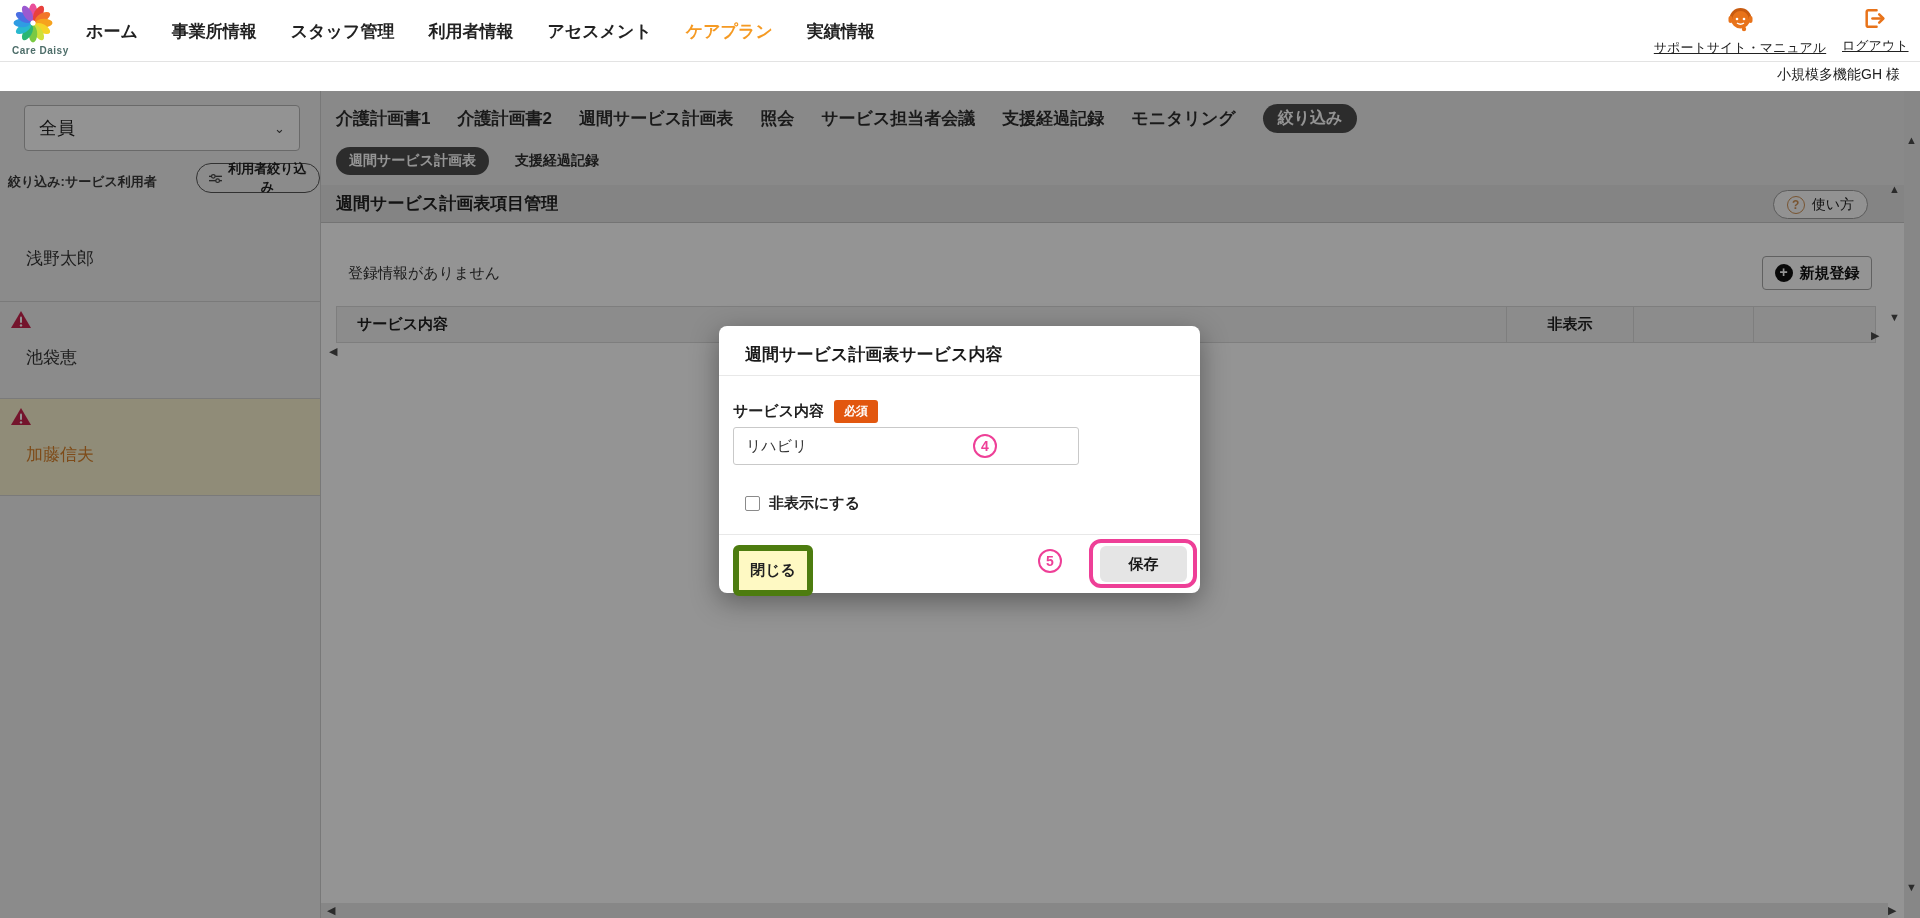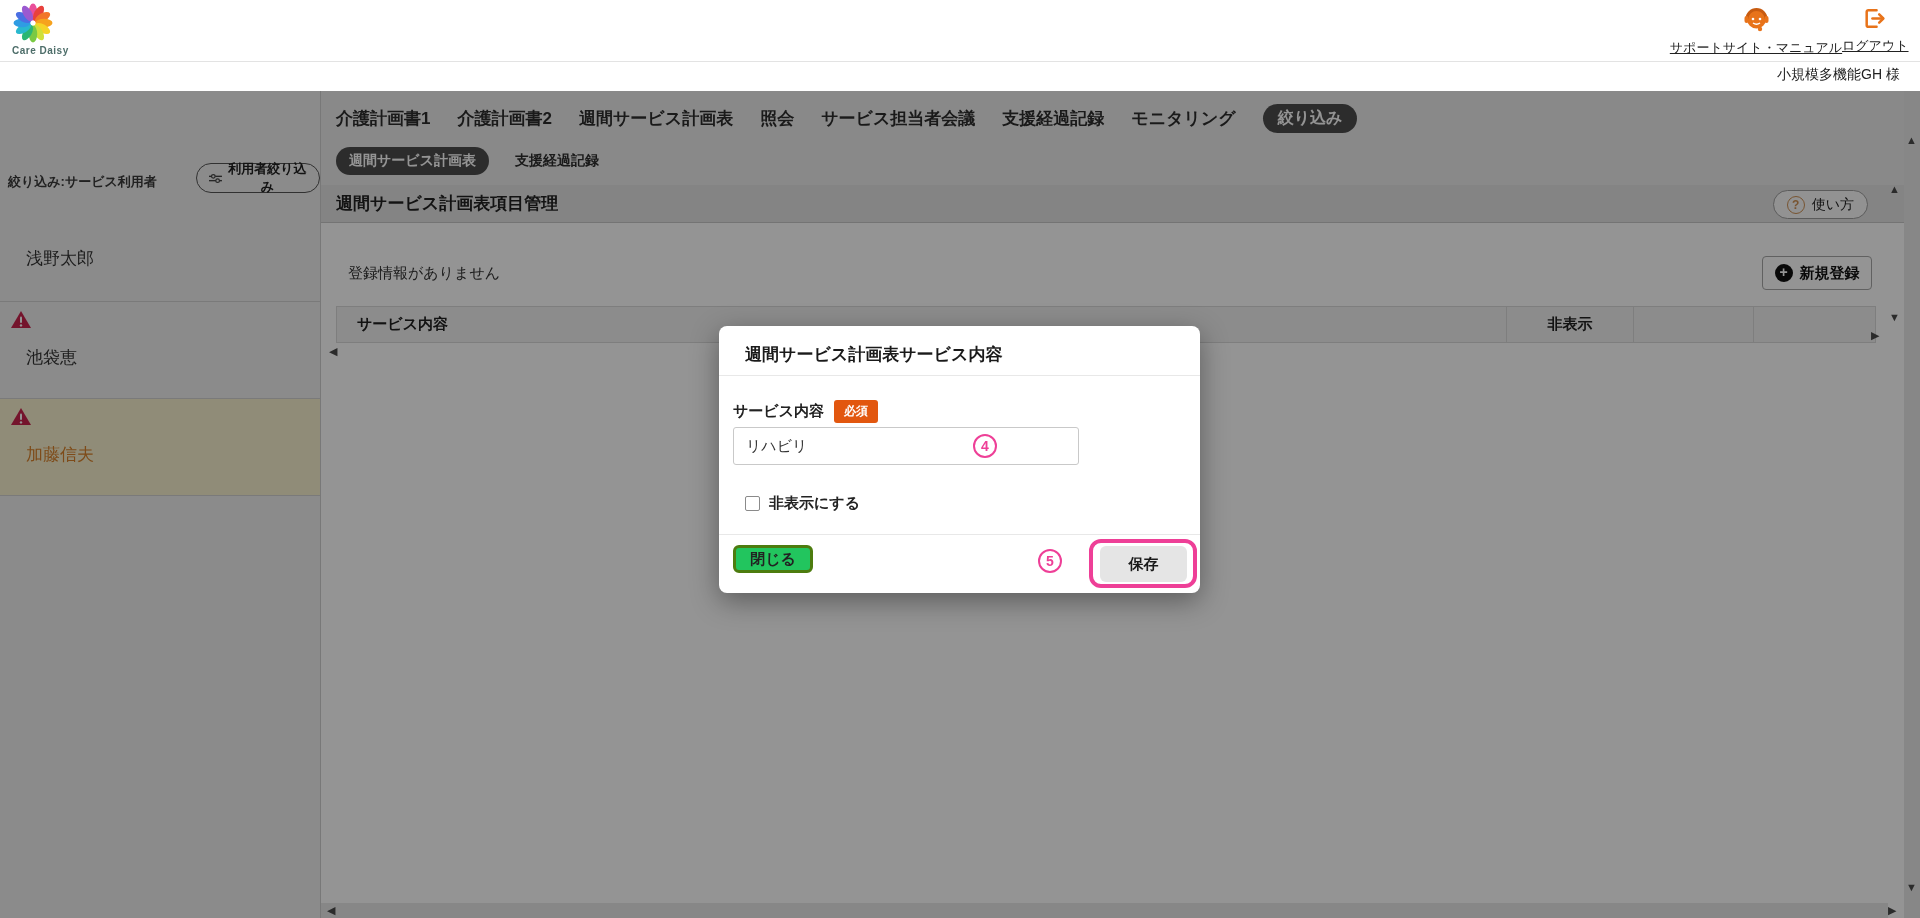--- a/index.html
+++ b/index.html
@@ -86,22 +86,22 @@
   .m-input { position:absolute; left:14px; top:101px; width:346px; height:38px; border:1px solid #c9c9c9;
     border-radius:3px; font-size:15px; color:#333; padding:0 12px; font-family:"Liberation Sans",sans-serif; }
   .ann { position:absolute; width:24px; height:24px; border:2px solid #ee3f97; border-radius:50%; color:#ee3f97;
     font-size:14px; font-weight:bold; display:flex; align-items:center; justify-content:center; background:transparent; }
   .ann4 { left:254px; top:108px; }
   .ann5 { left:319px; top:223px; }
   .m-checkrow { position:absolute; left:26px; top:168px; display:flex; align-items:center; gap:9px; cursor:pointer; }
   .cbox { width:15px; height:15px; border:1.5px solid #8a8a8a; border-radius:2px; background:#fff; }
   .m-checklabel { font-size:15px; font-weight:bold; color:#222; }
   .m-div2 { position:absolute; left:0; top:208px; width:100%; border-bottom:1px solid #e8e8e8; }
-  .close-btn { position:absolute; left:14px; top:219px; width:80px; height:28px; background:#22c55e;
-    border:3px solid #4d7c0f; border-radius:6px; font-size:15px; font-weight:bold; color:#222; cursor:pointer; }
+  .close-btn { position:absolute; left:14px; top:219px; width:80px; height:51px; background:#fef9c3;
+    border:6px solid #4d7c0f; border-radius:6px; font-size:15px; font-weight:bold; color:#222; cursor:pointer; }
   .save-ring { position:absolute; left:370px; top:213px; width:108px; height:49px; border:4px solid #ee3f97; border-radius:12px; }
   .save-btn { position:absolute; left:381px; top:220px; width:87px; height:36px; background:#e5e5e5; border:none;
     border-radius:6px; font-size:15px; font-weight:bold; color:#1a1a1a; cursor:pointer; }
 </style>
 </head>
 <body>
 
 <div class="app">
 
   <div class="header">
@@ -118,22 +118,31 @@
             <ellipse transform="rotate(180) translate(0,-11)" rx="4.2" ry="8.5" fill="#7ac943"></ellipse>
             <ellipse transform="rotate(210) translate(0,-11)" rx="4.2" ry="8.5" fill="#2bb673"></ellipse>
             <ellipse transform="rotate(240) translate(0,-11)" rx="4.2" ry="8.5" fill="#29b8ce"></ellipse>
             <ellipse transform="rotate(270) translate(0,-11)" rx="4.2" ry="8.5" fill="#2f9ce3"></ellipse>
             <ellipse transform="rotate(300) translate(0,-11)" rx="4.2" ry="8.5" fill="#4a6fe3"></ellipse>
             <ellipse transform="rotate(330) translate(0,-11)" rx="4.2" ry="8.5" fill="#9b59d0"></ellipse>
           </g>
         </svg>
         <div class="brand-text">Care Daisy</div>
       </div>
-
-      <div class="hlink" style="left:1652px; width:176px;margin-left:16px;">
+      <div class="nav">
+        <a>ホーム</a>
+        <a>事業所情報</a>
+        <a>スタッフ管理</a>
+        <a>利用者情報</a>
+        <a>アセスメント</a>
+        <a class="active">ケアプラン</a>
+        <a>実績情報</a>
+      </div>
+
+      <div class="hlink" style="left:1652px; width:176px;">
         <svg width="27" height="27" viewBox="0 0 27 27">
           <circle cx="13.5" cy="13" r="9.5" fill="#e8731a"></circle>
           <path d="M4 13 a9.5 9.5 0 0 1 19 0" fill="none" stroke="#c85b10" stroke-width="3"></path>
           <circle cx="10" cy="13" r="1.3" fill="#fff"></circle>
           <circle cx="17" cy="13" r="1.3" fill="#fff"></circle>
           <path d="M10 17 q3.5 2.5 7 0" fill="none" stroke="#fff" stroke-width="1.4"></path>
           <rect x="1.5" y="10" width="4" height="7" rx="2" fill="#e8731a"></rect>
           <rect x="21.5" y="10" width="4" height="7" rx="2" fill="#e8731a"></rect>
           <circle cx="17" cy="23" r="2.2" fill="#e8731a"></circle>
         </svg>
@@ -146,20 +155,24 @@
           <line x1="10" y1="12" x2="20" y2="12" stroke="#e8731a" stroke-width="2.4" stroke-linecap="round"></line>
           <polyline points="16.5,8 20.5,12 16.5,16" fill="none" stroke="#e8731a" stroke-width="2.4" stroke-linecap="round" stroke-linejoin="round"></polyline>
         </svg>
         <span class="lbl">ログアウト</span>
       </div>
     </div>
     <div class="facility">小規模多機能GH 様</div>
   </div>
 
   <div class="sidebar">
+    <div class="user-select">
+      <span>全員</span>
+      <span class="chev">⌄</span>
+    </div>
     <div class="filter-label">絞り込み:サービス利用者</div>
     <button class="filter-btn">
       <svg width="15" height="13" viewBox="0 0 15 13">
         <line x1="0" y1="4" x2="15" y2="4" stroke="#444" stroke-width="1.6"></line>
         <line x1="0" y1="9" x2="15" y2="9" stroke="#444" stroke-width="1.6"></line>
         <circle cx="5" cy="4" r="2.1" fill="#efefef" stroke="#444" stroke-width="1.4"></circle>
         <circle cx="10" cy="9" r="2.1" fill="#efefef" stroke="#444" stroke-width="1.4"></circle>
       </svg>
       <span>利用者絞り込み</span>
     </button>

